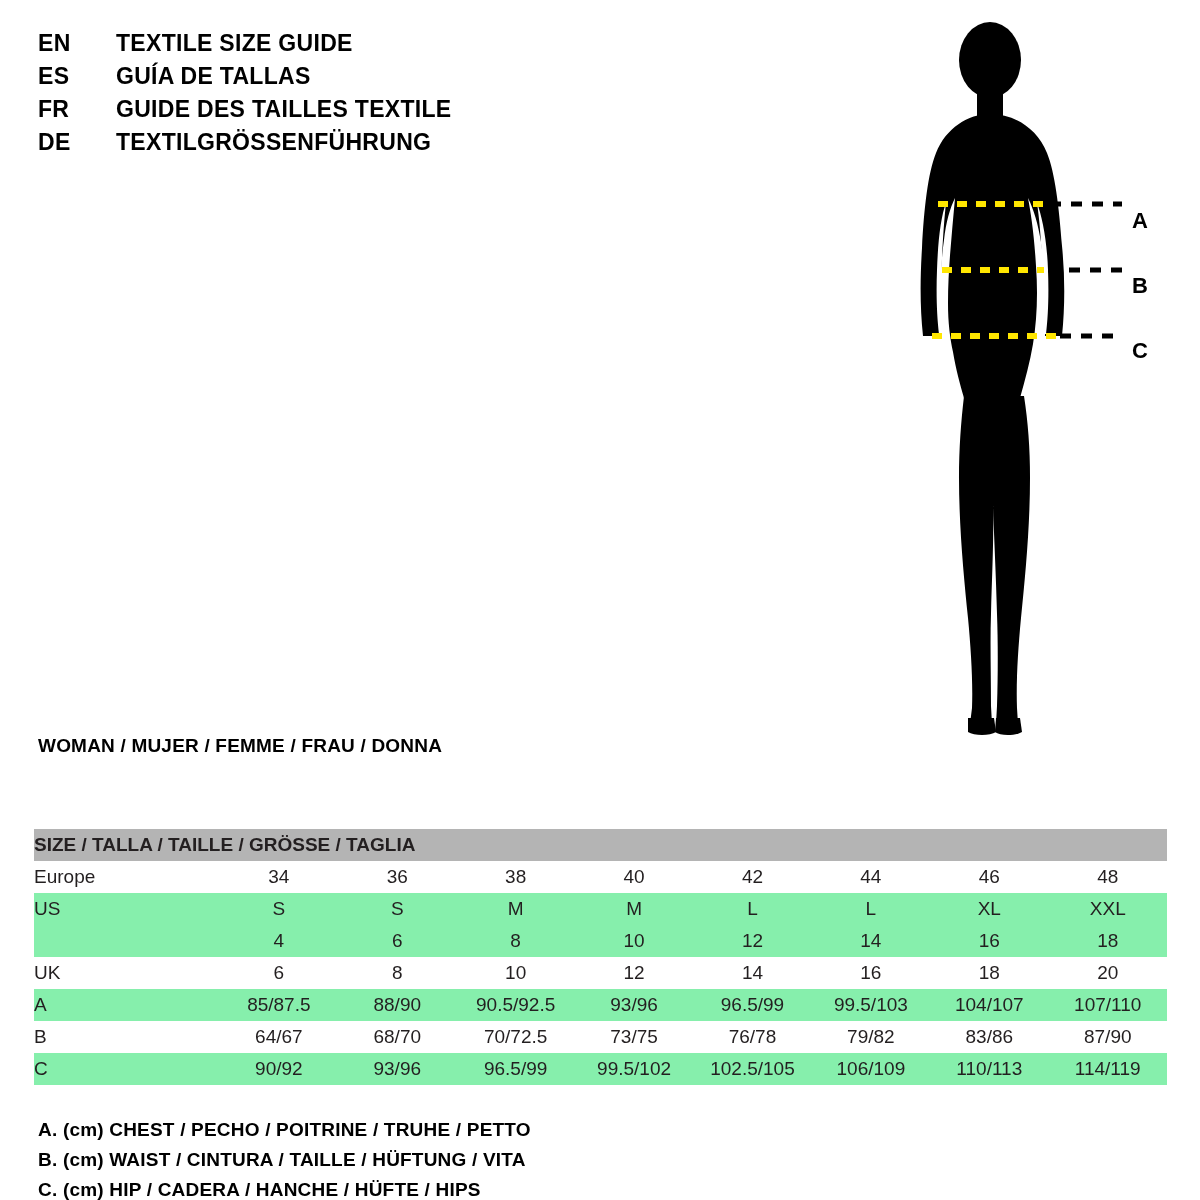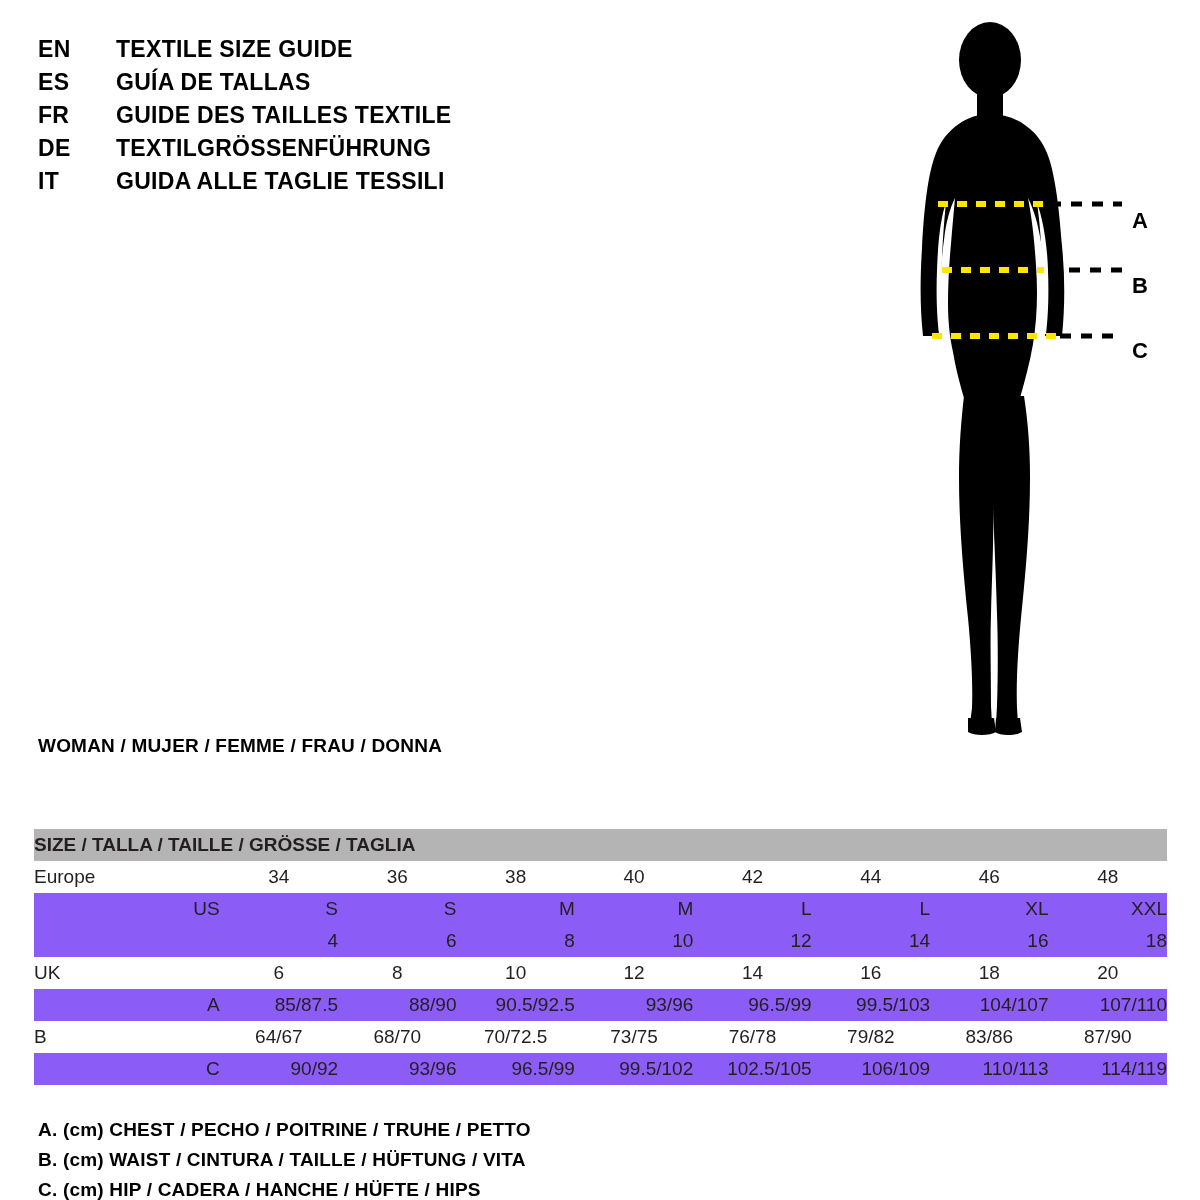--- a/index.html
+++ b/index.html
@@ -17,21 +17,21 @@
   }
 
   
   .title-block {
     position: absolute;
     top: 30px;
     left: 38px;
   }
   .title-row {
     display: flex;
-    align-items: flex-end;
+    align-items: flex-start;
     height: 33px;
   }
   .title-lang {
     width: 78px;
     font-size: 23px;
     font-weight: bold;
     letter-spacing: 0.3px;
   }
   .title-text {
     font-size: 23px;
@@ -84,21 +84,21 @@
     height: 32px;
     padding: 0;
     color: #231f20;
     font-family: "Liberation Sans", sans-serif;
   }
   .row-head td {
     background: #b4b4b4;
     font-weight: bold;
     font-size: 19px;
   }
-  .row-alt td { background: #8b5cf6; text-align: right; }
+  .row-alt td { background: #86efac; }
   .row-plain td { background: #ffffff; }
   .col-label {
     width: 185px;
     padding-left: 8px;
     text-align: left;
   }
   .cell { text-align: center; width: 118px; margin-top: 13px; }
 
   
   .legend {
@@ -126,24 +126,20 @@
     <div class="title-lang">ES</div>
     <div class="title-text">GUÍA DE TALLAS</div>
   </div>
   <div class="title-row">
     <div class="title-lang">FR</div>
     <div class="title-text">GUIDE DES TAILLES TEXTILE</div>
   </div>
   <div class="title-row">
     <div class="title-lang">DE</div>
     <div class="title-text">TEXTILGRÖSSENFÜHRUNG</div>
-  </div>
-  <div class="title-row">
-    <div class="title-lang">IT</div>
-    <div class="title-text">GUIDA ALLE TAGLIE TESSILI</div>
   </div>
 </div>
 
 <div class="figure-wrap">
   <svg class="figure-svg" width="330" height="720" viewBox="0 0 330 720">
 
     <ellipse cx="130" cy="42" rx="31" ry="38" fill="#000"></ellipse>
 
     <rect x="117" y="72" width="26" height="32" fill="#000"></rect>
 

